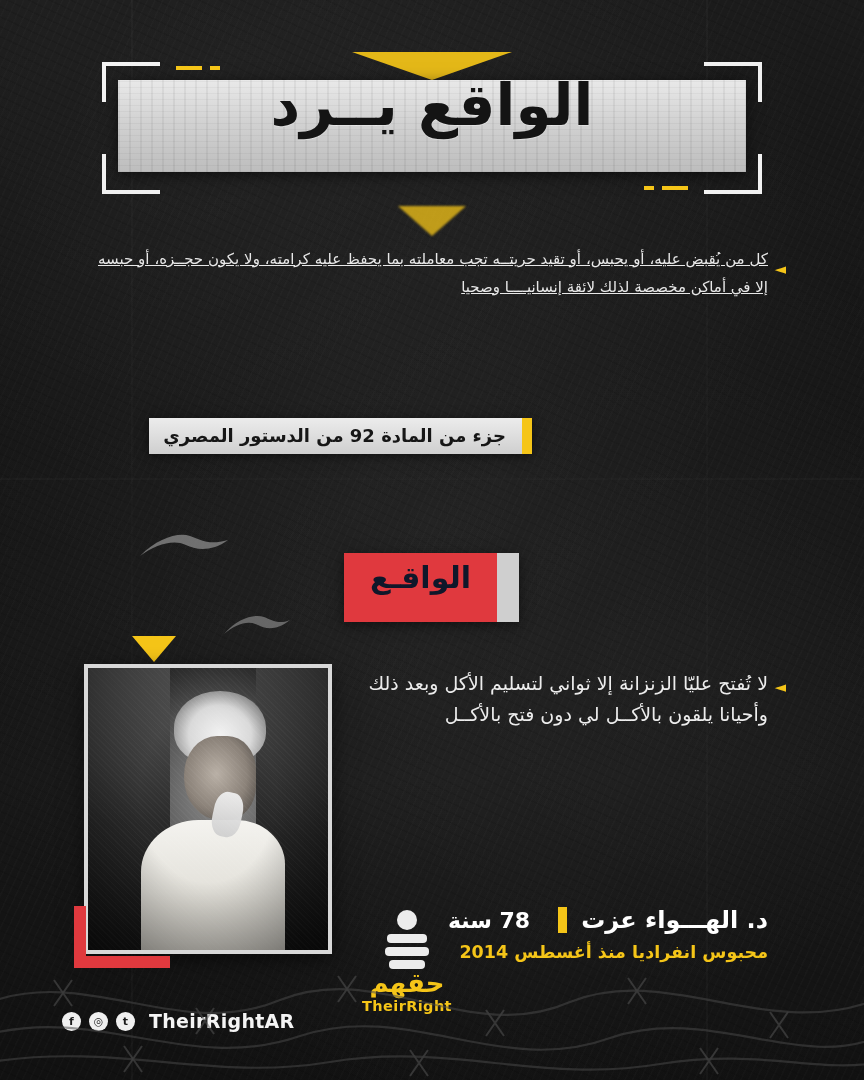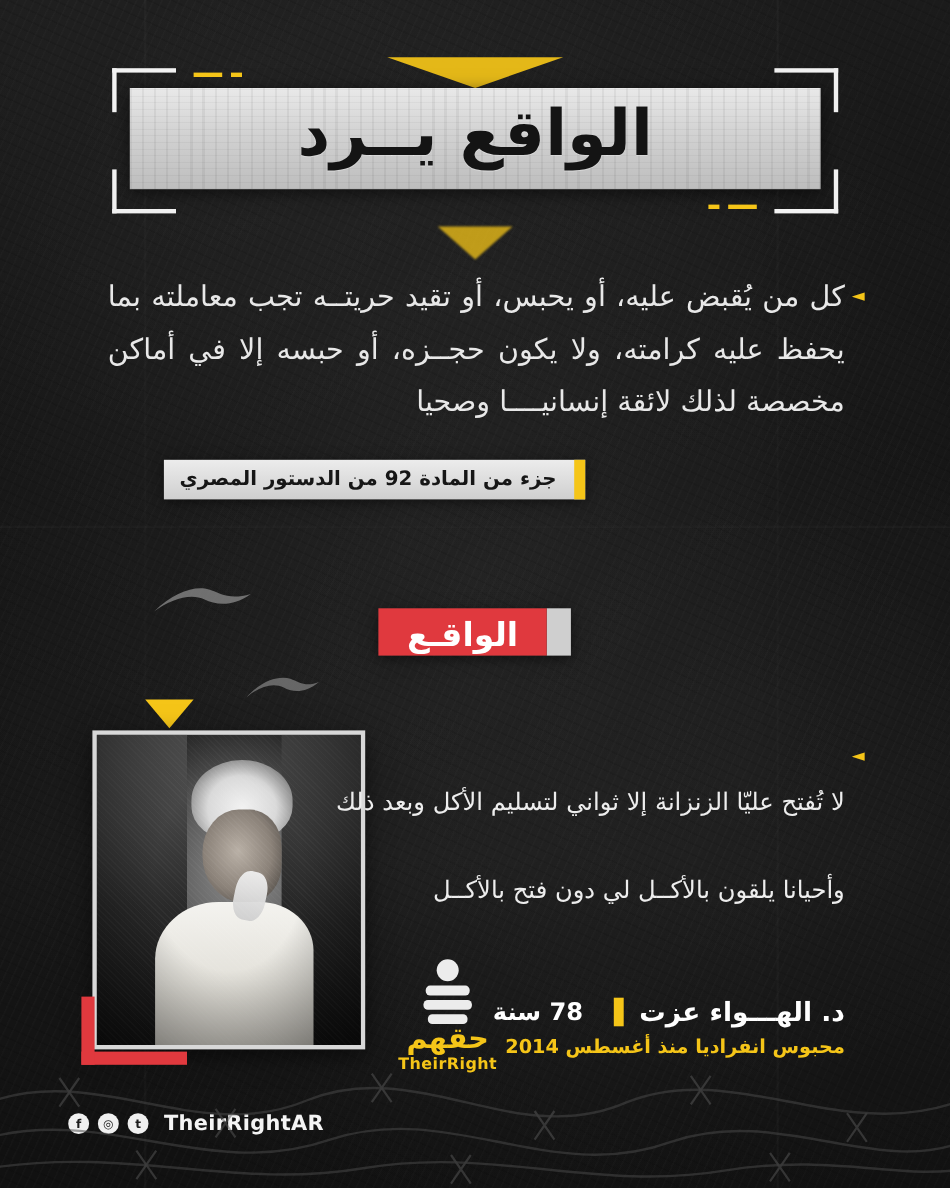--- a/index.html
+++ b/index.html
@@ -65,21 +65,21 @@
   .title-plate:after {
     content:"";
     position:absolute; inset:0;
     background-image:
       repeating-linear-gradient(90deg, rgba(0,0,0,0.05) 0 2px, rgba(0,0,0,0) 2px 11px),
       repeating-linear-gradient(0deg, rgba(0,0,0,0.035) 0 1px, rgba(0,0,0,0) 1px 6px);
     mix-blend-mode: multiply;
   }
   .title-text {
     position: absolute;
-    top: 40px; left: 0; right: 0;
+    top: 24px; left: 0; right: 0;
     text-align: center;
     font-size: 58px;
     line-height: 1;
     font-weight: bold;
     color: #141414;
     letter-spacing: 2px;
     z-index: 4;
     text-shadow: 0 1px 0 rgba(255,255,255,0.35);
   }
   
@@ -137,28 +137,29 @@
   }
   .quote-marker {
     position: absolute;
     top: 16px; right: -18px;
     color: #f5c518;
     font-size: 15px;
     line-height: 1;
   }
   .quote-text {
     color: #e8e8e8;
-    font-size: 26px;
+    font-size: 15px;
     line-height: 1.85;
     letter-spacing: 0.2px;
     font-weight: 500;
     text-align: justify;
     text-align-last: right;
     direction: rtl;
     padding-left: 10px;
+    text-decoration: underline;
   }
   .source-plate {
     position: absolute;
     top: 418px;
     right: 332px;
     display: flex;
     align-items: stretch;
     background: linear-gradient(180deg, #ececec, #cfcfcf);
     box-shadow: 0 2px 10px rgba(0,0,0,0.5);
   }
@@ -175,22 +176,22 @@
   .reality-label {
     position: absolute;
     top: 553px;
     right: 345px;
     display: flex;
     align-items: stretch;
     box-shadow: 0 3px 12px rgba(0,0,0,0.5);
   }
   .reality-label .red {
     background: #e0393e;
-    padding: 8px 26px 0 26px;
-    color: #ffffff;
+    padding: 8px 26px 26px 26px;
+    color: #0f172a;
     font-size: 30px;
     font-weight: bold;
     letter-spacing: 1px;
     line-height: 1.15;
   }
   .reality-label .grey {
     width: 22px;
     background: #cfcfcf;
   }
 
@@ -267,24 +268,23 @@
     width: 540px;
     text-align: right;
     direction: rtl;
   }
   .testimony .marker {
     position: absolute; top: 12px; right: -18px;
     color: #f5c518; font-size: 15px; line-height: 1;
   }
   .testimony .line {
     color: #ededed;
-    font-size: 22px;
+    font-size: 19px;
     line-height: 1.65;
     font-weight: 500;
-    margin-top: 44px;
   }
   .testimony .highlight {
     display: block;
     color: #f5c518;
     font-size: 31px;
     font-weight: bold;
     line-height: 1.45;
     letter-spacing: 2px;
     margin: 6px 0 4px;
   }
@@ -326,21 +326,21 @@
     margin-top: 8px;
     color: #f5c518;
     font-size: 17.5px;
     font-weight: bold;
   }
 
   
   .brand {
     position: absolute;
     left: 352px;
-    top: 870px;
+    top: 908px;
     width: 110px;
     text-align: center;
   }
   .brand .glyph {
     position: relative;
     height: 68px;
   }
   .brand .dot {
     position: absolute; left: 50%; transform: translateX(-50%);
     top: 2px; width: 20px; height: 20px; border-radius: 50%;

